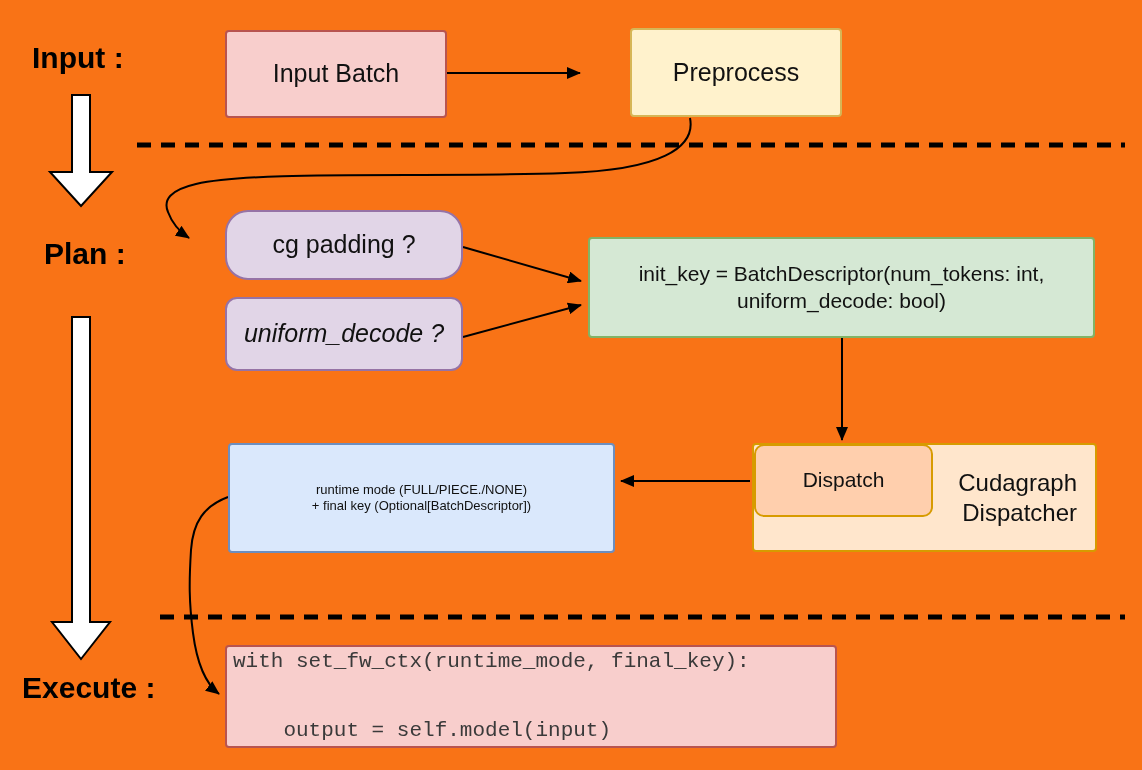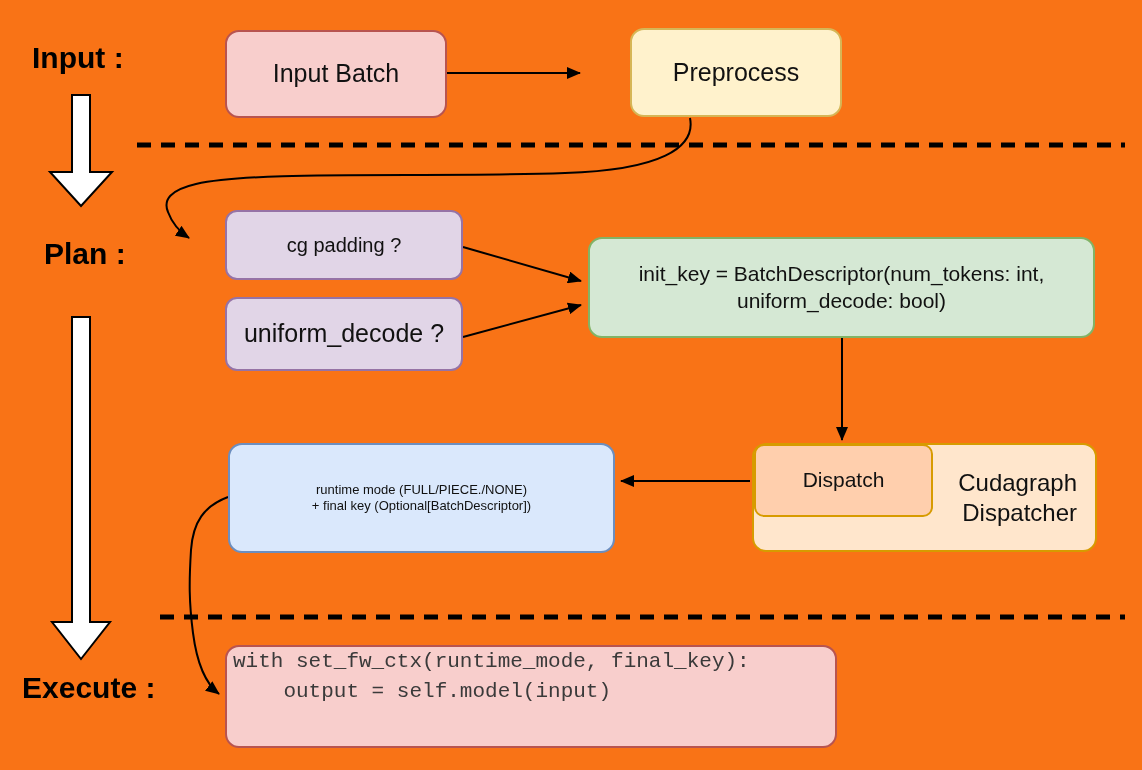--- a/index.html
+++ b/index.html
@@ -14,34 +14,34 @@
   .stage-label{
     position:absolute;
     font-weight:bold;
     font-size:30px;
     color:#000;
     white-space:nowrap;
   }
   .box{
     position:absolute;
     border:2px solid #000;
-    border-radius:14px;
+    border-radius:4px;
     display:flex;
     flex-direction:column;
     align-items:center;
     justify-content:center;
     text-align:center;
     color:#111;
     box-sizing:border-box;
     line-height:1.25;
   }
   .box span{display:block;}
   .code-box{
     align-items:flex-start;
-    justify-content:flex-start;
+    justify-content:space-between;
     text-align:left;
     font-family:"Liberation Mono", monospace;
     font-size:21px;
     color:#3a3a3a;
     padding-left:6px;
     line-height:30px;
   }
   .code-box span{white-space:pre;}
 </style>
 </head>
@@ -82,25 +82,25 @@
   <div class="stage-label" style="left:22px;top:671px">Execute :</div>
 
   <div class="box" style="left: 225px; top: 30px; width: 222px; height: 88px; font-size: 25px; background: rgb(248, 206, 204); border-color: rgb(184, 84, 80);">
     <span>Input Batch</span>
   </div>
 
   <div class="box" style="left: 588px; top: 28px; width: 212px; height: 89px; font-size: 25px; background: rgb(255, 242, 204); border-color: rgb(214, 182, 86); margin-left: 42px;">
     <span>Preprocess</span>
   </div>
 
-  <div class="box" style="left: 225px; top: 210px; width: 238px; height: 70px; font-size: 20px; border-radius: 12px; background: rgb(225, 213, 231); border-color: rgb(150, 115, 166);">
+  <div class="box" style="left: 225px; top: 210px; width: 238px; height: 70px; font-size: 25px; border-radius: 23px; background: rgb(225, 213, 231); border-color: rgb(150, 115, 166);">
     <span>cg padding ?</span>
   </div>
 
-  <div class="box" style="left: 225px; top: 297px; width: 238px; height: 74px; font-size: 25px; border-radius: 12px; background: rgb(225, 213, 231); border-color: rgb(150, 115, 166);">
+  <div class="box" style="left: 225px; top: 297px; width: 238px; height: 74px; font-size: 25px; border-radius: 12px; background: rgb(225, 213, 231); border-color: rgb(150, 115, 166); font-style: italic;">
     <span>uniform_decode ?</span>
   </div>
 
   <div class="box" style="left: 588px; top: 237px; width: 507px; height: 101px; font-size: 21px; background: rgb(213, 232, 212); border-color: rgb(130, 179, 102);">
     <span>init_key = BatchDescriptor(num_tokens: int,</span>
     <span>uniform_decode: bool)</span>
   </div>
 
   <div class="box" style="left: 752px; top: 443px; width: 345px; height: 109px; font-size: 24px; justify-content: center; align-items: flex-end; padding-right: 18px; background: rgb(255, 230, 204); border-color: rgb(215, 155, 0);">
     <span>Cudagraph</span>

